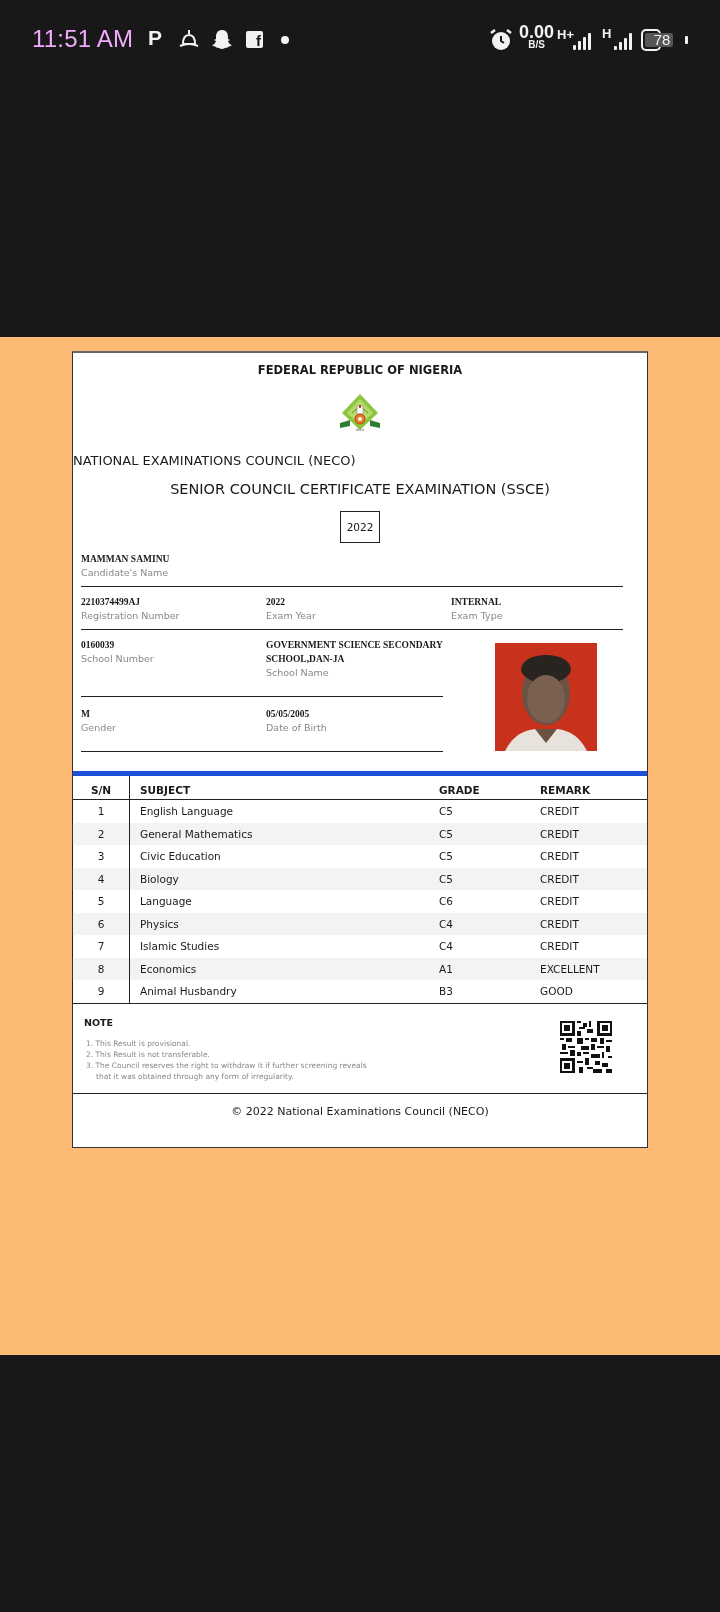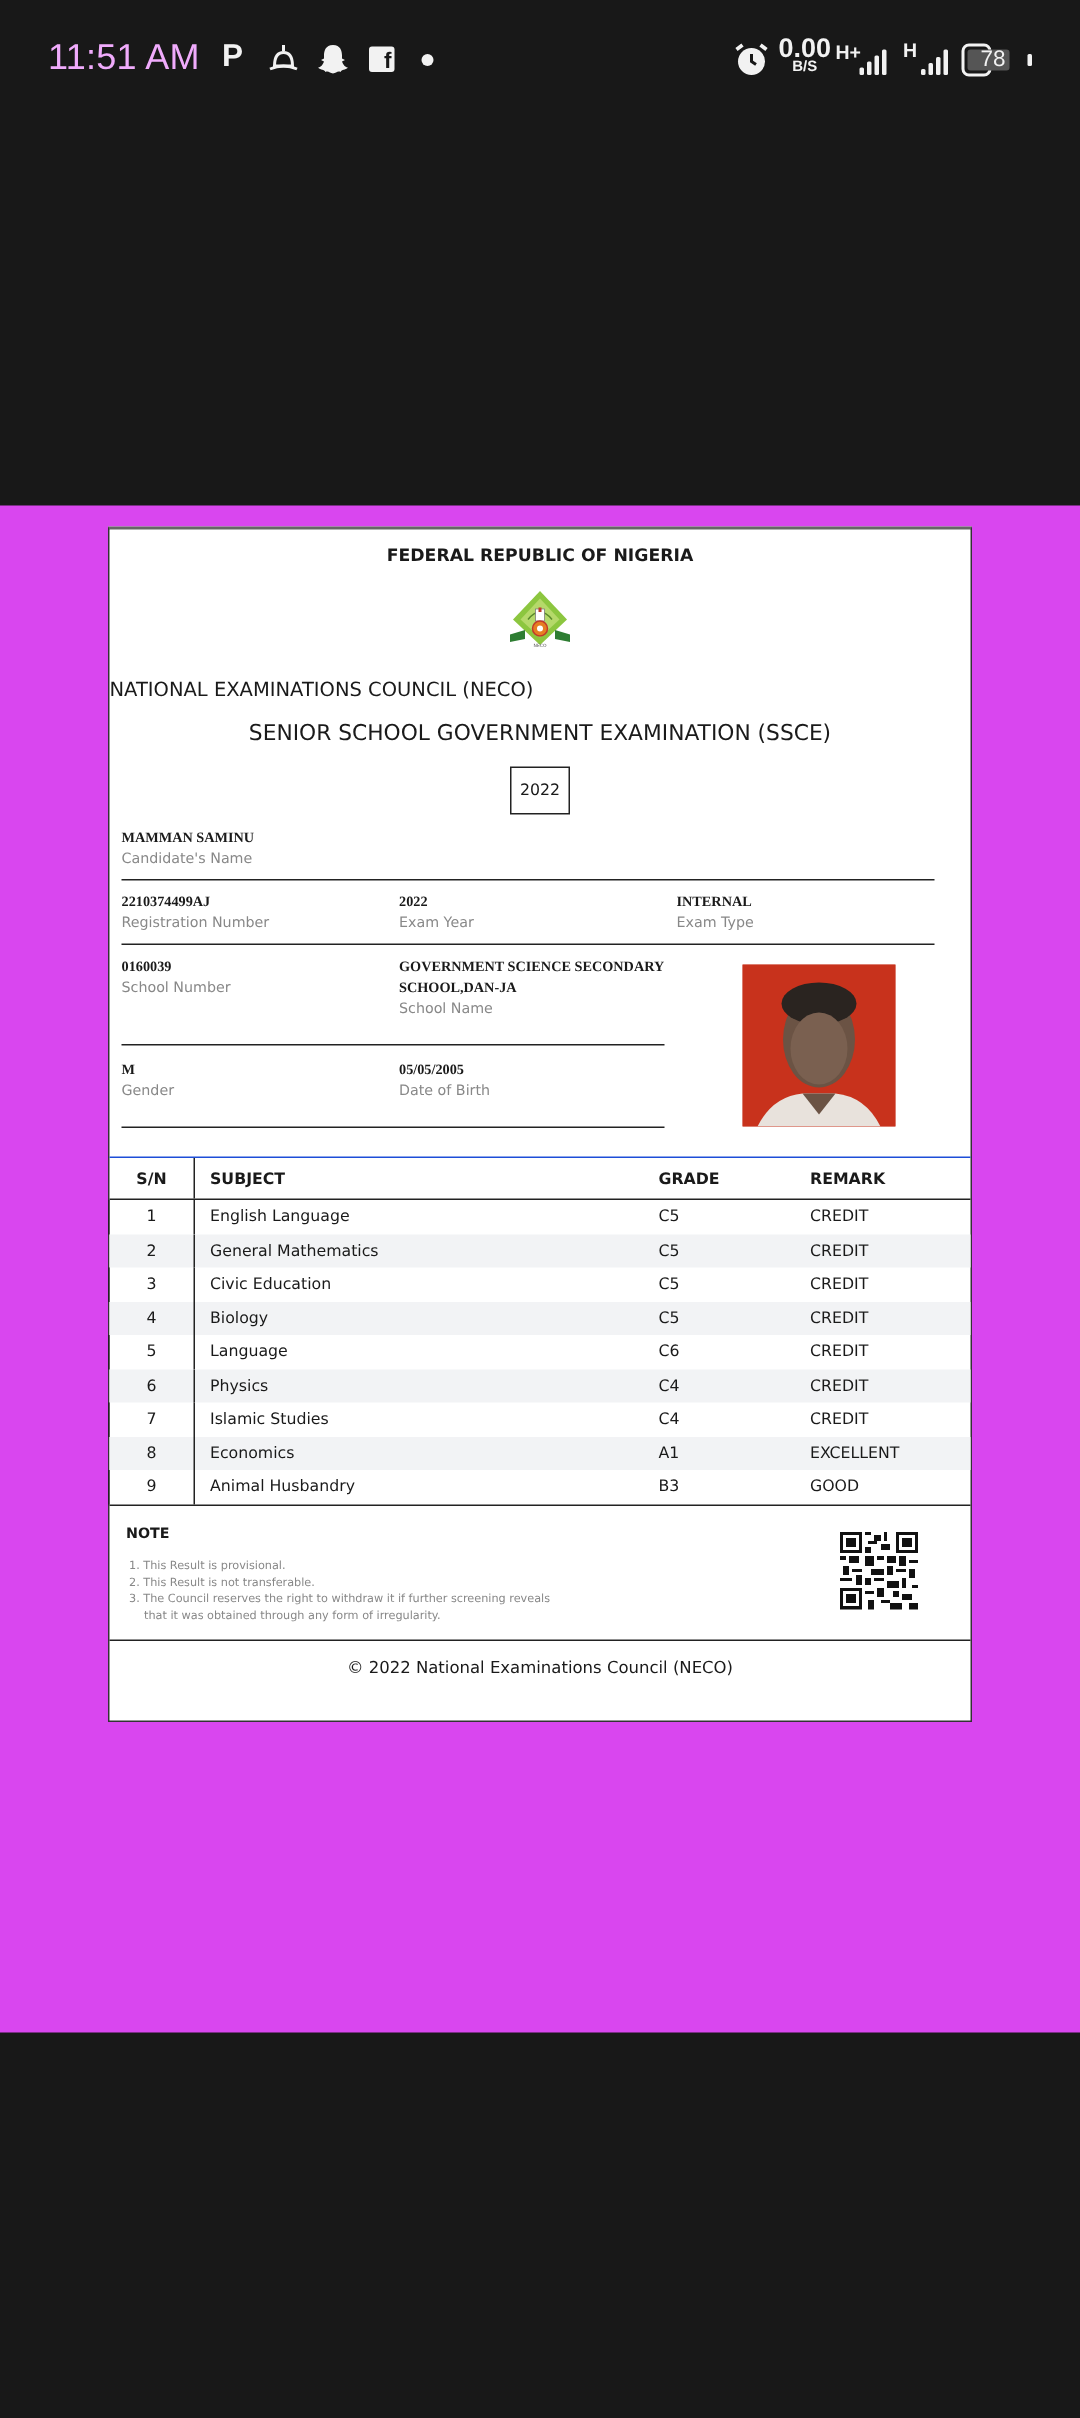--- a/index.html
+++ b/index.html
@@ -19,38 +19,38 @@
     .sb-speed .v { font-size: 18px; line-height: 14px; display: block; }
     .sb-speed .u { font-size: 10px; line-height: 11px; display: block; }
     .sb-net { position: absolute; top: 27px; font-family: "Liberation Sans", sans-serif; color: #f2f2f2; font-size: 13px; font-weight: bold; }
     .sig { position: absolute; display: flex; align-items: flex-end; gap: 2px; }
     .sig span { display: block; width: 3px; background: #f2f2f2; border-radius: 1px; }
     .battery { position: absolute; left: 641px; top: 29px; width: 20px; height: 22px; border: 2px solid #f2f2f2; border-radius: 5px; }
     .battery .fill { position: absolute; left: 2px; top: 2px; width: 28px; height: 14px; background: #555; border-radius: 2px; }
     .battery .lvl { position: absolute; left: 0; top: 0; width: 38px; text-align: center; font-size: 15px; line-height: 18px; color: #f2f2f2; font-family: "Liberation Sans", sans-serif; }
     .battery-tip { position: absolute; left: 685px; top: 36px; width: 3px; height: 8px; background: #f2f2f2; border-radius: 1px; }
 
-    .page { position: absolute; left: 0; top: 337px; width: 720px; height: 1018px; background: #d946ef; }
+    .page { position: absolute; left: 0; top: 337px; width: 720px; height: 1018px; background: #fdba74; }
     .doc { position: absolute; left: 72px; top: 14px; width: 576px; height: 797px; border: 1px solid #333; border-top: 2px solid #666; background: #fff; color: #1a1a1a; }
 
     .doc-country { position: absolute; top: 10px; left: 0; width: 100%; text-align: center; font-size: 11.5px; font-weight: bold; }
     .logo { position: absolute; left: 265px; top: 40px; width: 44px; height: 40px; }
     .doc-council { position: absolute; top: 100px; left: 0; width: 100%; text-align: left; font-size: 13px; }
     .doc-exam { position: absolute; top: 128px; left: 0; width: 100%; text-align: center; font-size: 14.5px; }
     .year-box { position: absolute; left: 267px; top: 158px; width: 40px; height: 32px; border: 1px solid #222; text-align: center; line-height: 30px; font-size: 10.5px; }
 
     .field { position: absolute; }
     .field .val { font-size: 9.5px; font-weight: bold; line-height: 14px; display: block; font-family: Liberation Serif, serif; }
     .field .lbl { font-size: 9.5px; color: #888; line-height: 14px; display: block; }
     .hr { position: absolute; height: 1px; background: #222; }
 
     .photo { position: absolute; left: 422px; top: 290px; width: 102px; height: 108px; overflow: hidden; background: #c8321c; }
 
     .tbl { position: absolute; left: 0; top: 418px; width: 574px; }
-    .tbl-head { position: relative; height: 29px; border-top: 1px solid #1d4ed8; border-bottom: 1px solid #222; font-weight: bold; font-size: 10.5px; }
+    .tbl-head { position: relative; height: 29px; border-top: 5px solid #1d4ed8; border-bottom: 1px solid #222; font-weight: bold; font-size: 10.5px; }
     .row { position: relative; height: 22.5px; font-size: 10.5px; }
     .row.alt { background: #f2f3f5; }
     .cell { position: absolute; top: 0; line-height: 22px; }
     .tbl-head .cell { line-height: 28px; }
     .c-sn { left: 0; width: 56px; text-align: center; }
     .c-sub { left: 67px; }
     .c-grade { left: 366px; }
     .c-rem { left: 467px; }
     .vdiv { position: absolute; left: 56px; top: 0; width: 1px; height: 100%; background: #222; }
     .ldiv { position: absolute; left: -1px; top: 0; width: 1px; height: 100%; background: #222; }
@@ -122,21 +122,21 @@
       <rect x="19" y="13" width="6" height="8" fill="#fff" stroke="#777" stroke-width="0.5"></rect>
       <rect x="21" y="12" width="2" height="3" fill="#c0392b"></rect>
       <circle cx="22" cy="26" r="5" fill="#e67e22" stroke="#c0392b" stroke-width="1"></circle>
       <circle cx="22" cy="26" r="2" fill="#fff"></circle>
       <path d="M2 30 L12 27 L12 33 L2 35 Z" fill="#2e7d32"></path>
       <path d="M42 30 L32 27 L32 33 L42 35 Z" fill="#2e7d32"></path>
       <text x="22" y="38" font-size="3" text-anchor="middle" fill="#555" font-family="DejaVu Sans, sans-serif">NECO</text>
     </svg>
 
     <div class="doc-council">NATIONAL EXAMINATIONS COUNCIL (NECO)</div>
-    <div class="doc-exam">SENIOR SCHOOL GOVERNMENT EXAMINATION (SSCE)</div>
+    <div class="doc-exam">SENIOR COUNCIL CERTIFICATE EXAMINATION (SSCE)</div>
     <div class="year-box">2022</div>
 
     <div class="field" style="left:8px; top:199px;">
       <span class="val">MAMMAN SAMINU</span>
       <span class="lbl">Candidate's Name</span>
     </div>
     <div class="hr" style="left:8px; top:233px; width:542px;"></div>
 
     <div class="field" style="left:8px; top:242px;">
       <span class="val">2210374499AJ</span>

